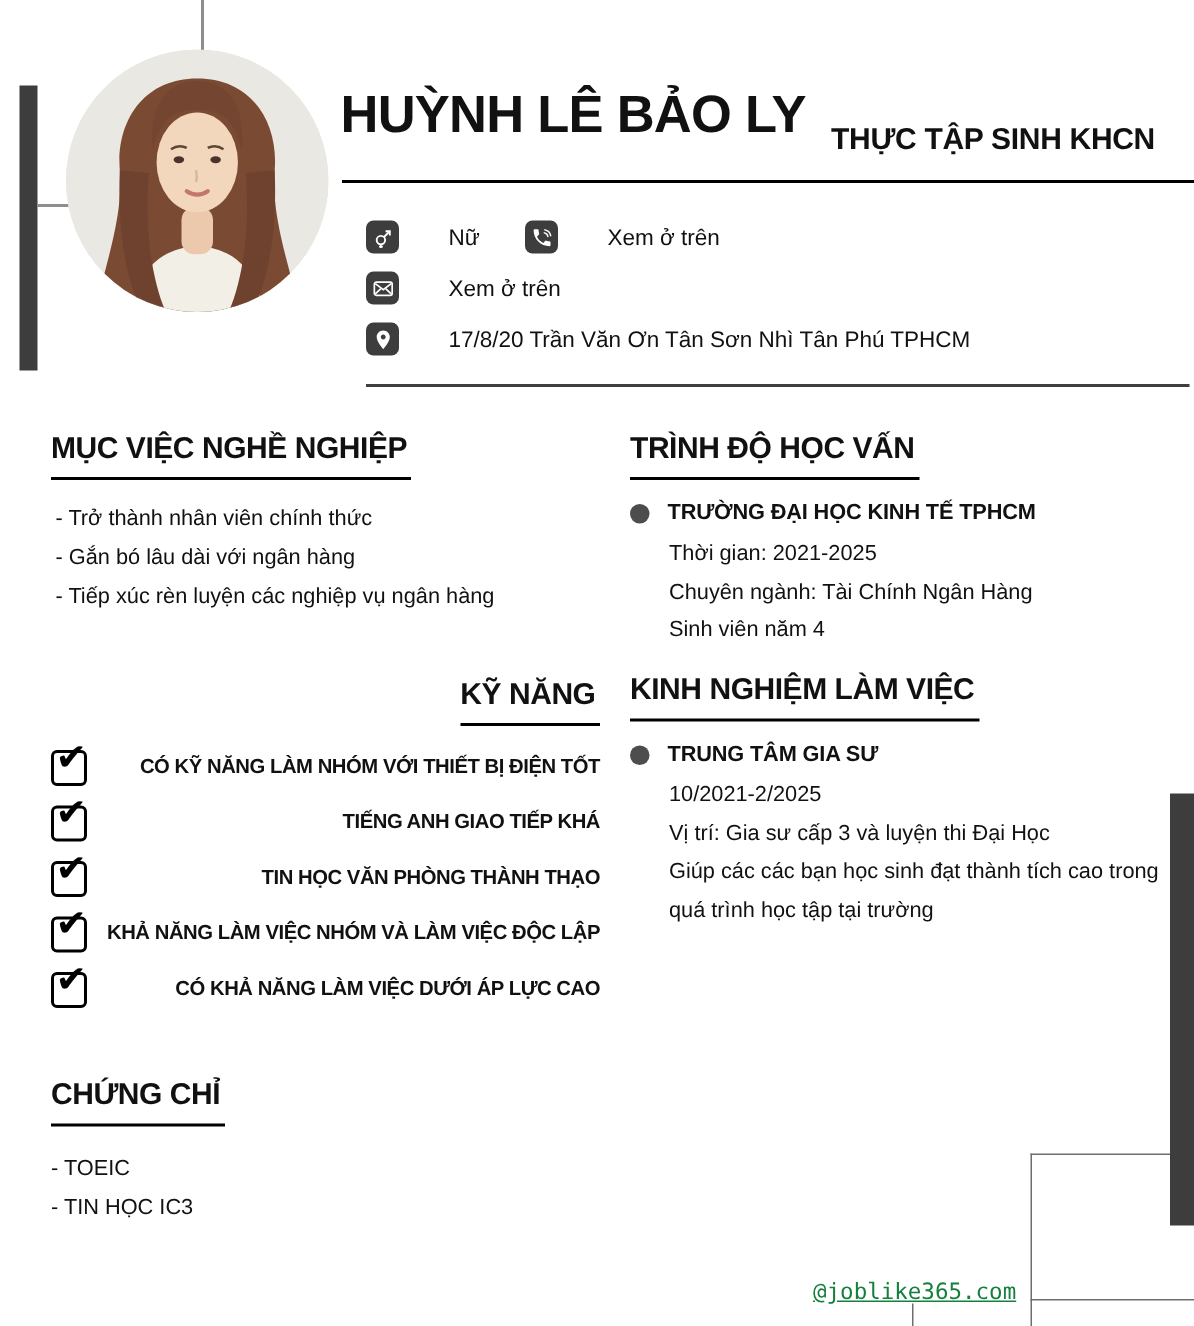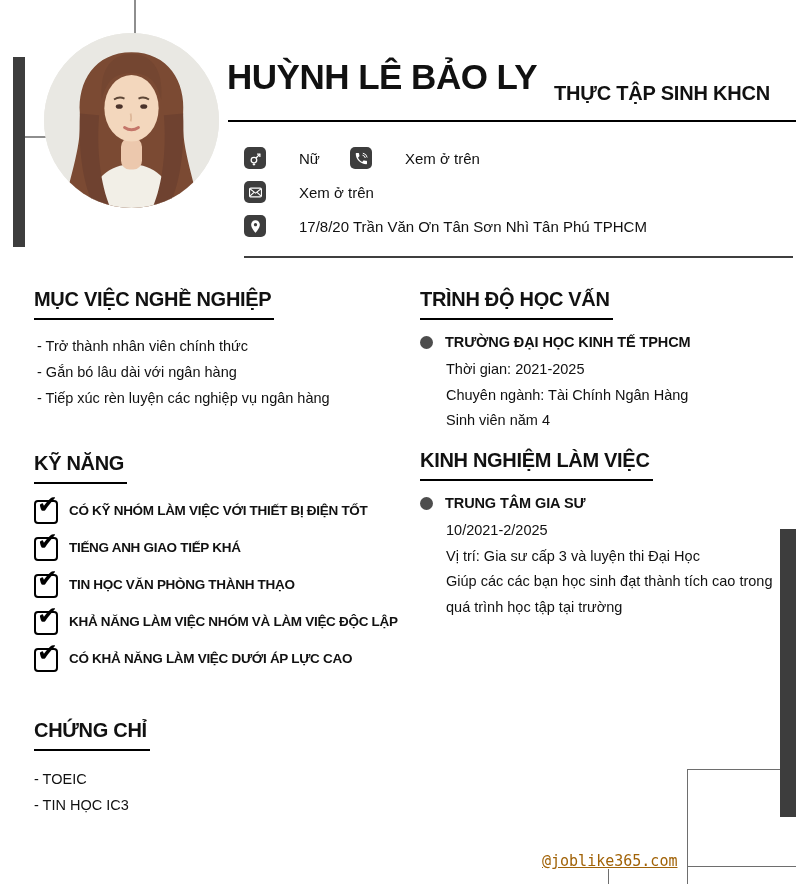--- a/index.html
+++ b/index.html
@@ -46,21 +46,21 @@
     width:22px; height:22px; border-radius:5px; background:#3d3d3d;
     display:flex; align-items:center; justify-content:center; margin-right:11px; flex-shrink:0;
   }
   .tile svg{width:15px; height:15px; display:block;}
   .c-text{font-size:15px; white-space:nowrap;}
   .contact-divider{position:absolute; left:244px; top:256px; width:549px; height:1.5px; background:#3f3f3f;}
 
   
   .section{position:absolute;}
   .sec-objectives{left:34px; top:288px; width:360px;}
-  .sec-skills{left:34px; top:452px; width:366px;}
+  .sec-skills{left:34px; top:452px; width:366px;text-align:right;}
   .sec-certificates{left:34px; top:719px; width:360px;}
   .sec-education{left:420px; top:288px; width:372px;}
   .sec-experience{left:420px; top:449px; width:372px;}
 
   .section h2{
     margin:0; display:inline-block;
     font-size:20px; font-weight:700; letter-spacing:-0.3px;
     border-bottom:2px solid #000; padding:0 3px 7px 0; white-space:nowrap;
   }
   .plain-list{list-style:none; margin:13px 0 0 0; padding:0;}
@@ -87,21 +87,21 @@
   .entry-head{display:flex; align-items:center;}
   .bullet{width:13px; height:13px; border-radius:50%; background:#4d4d4d; margin-right:12px; flex-shrink:0;}
   .entry-title{font-size:14.5px; font-weight:700; letter-spacing:-0.1px;}
   .entry-details{margin:7px 0 0 26px; width:346px;}
   .entry-details p{margin:0; font-size:14.5px; line-height:25.5px;}
 
   
   .footer{
     position:absolute; left:542px; top:852px;
     font-family:"DejaVu Sans Mono",monospace; font-size:15px;
-    text-decoration:underline; color:#a16207; white-space:nowrap; z-index:4;
+    text-decoration:underline; color:#15803d; white-space:nowrap; z-index:4;
   }
 </style>
 </head>
 <body>
 
 <div class="page">
 
   <div class="deco vline-top"></div>
   <div class="deco bar-left"></div>
   <div class="deco hline-left"></div>
@@ -192,21 +192,21 @@
     </ul>
   </div>
 
   <div class="section sec-skills">
     <h2>KỸ NĂNG</h2>
     <div class="skill-list">
       <div class="skill">
         <span class="checkbox">
             <span class="tick">✔</span>
           </span>
-        <span class="skill-label">CÓ KỸ NHÓM LÀM VIỆC VỚI THIẾT BỊ ĐIỆN TỐT</span>
+        <span class="skill-label">CÓ KỸ NĂNG LÀM NHÓM VỚI THIẾT BỊ ĐIỆN TỐT</span>
       </div>
       <div class="skill">
         <span class="checkbox">
             <span class="tick">✔</span>
           </span>
         <span class="skill-label">TIẾNG ANH GIAO TIẾP KHÁ</span>
       </div>
       <div class="skill">
         <span class="checkbox">
             <span class="tick">✔</span>

